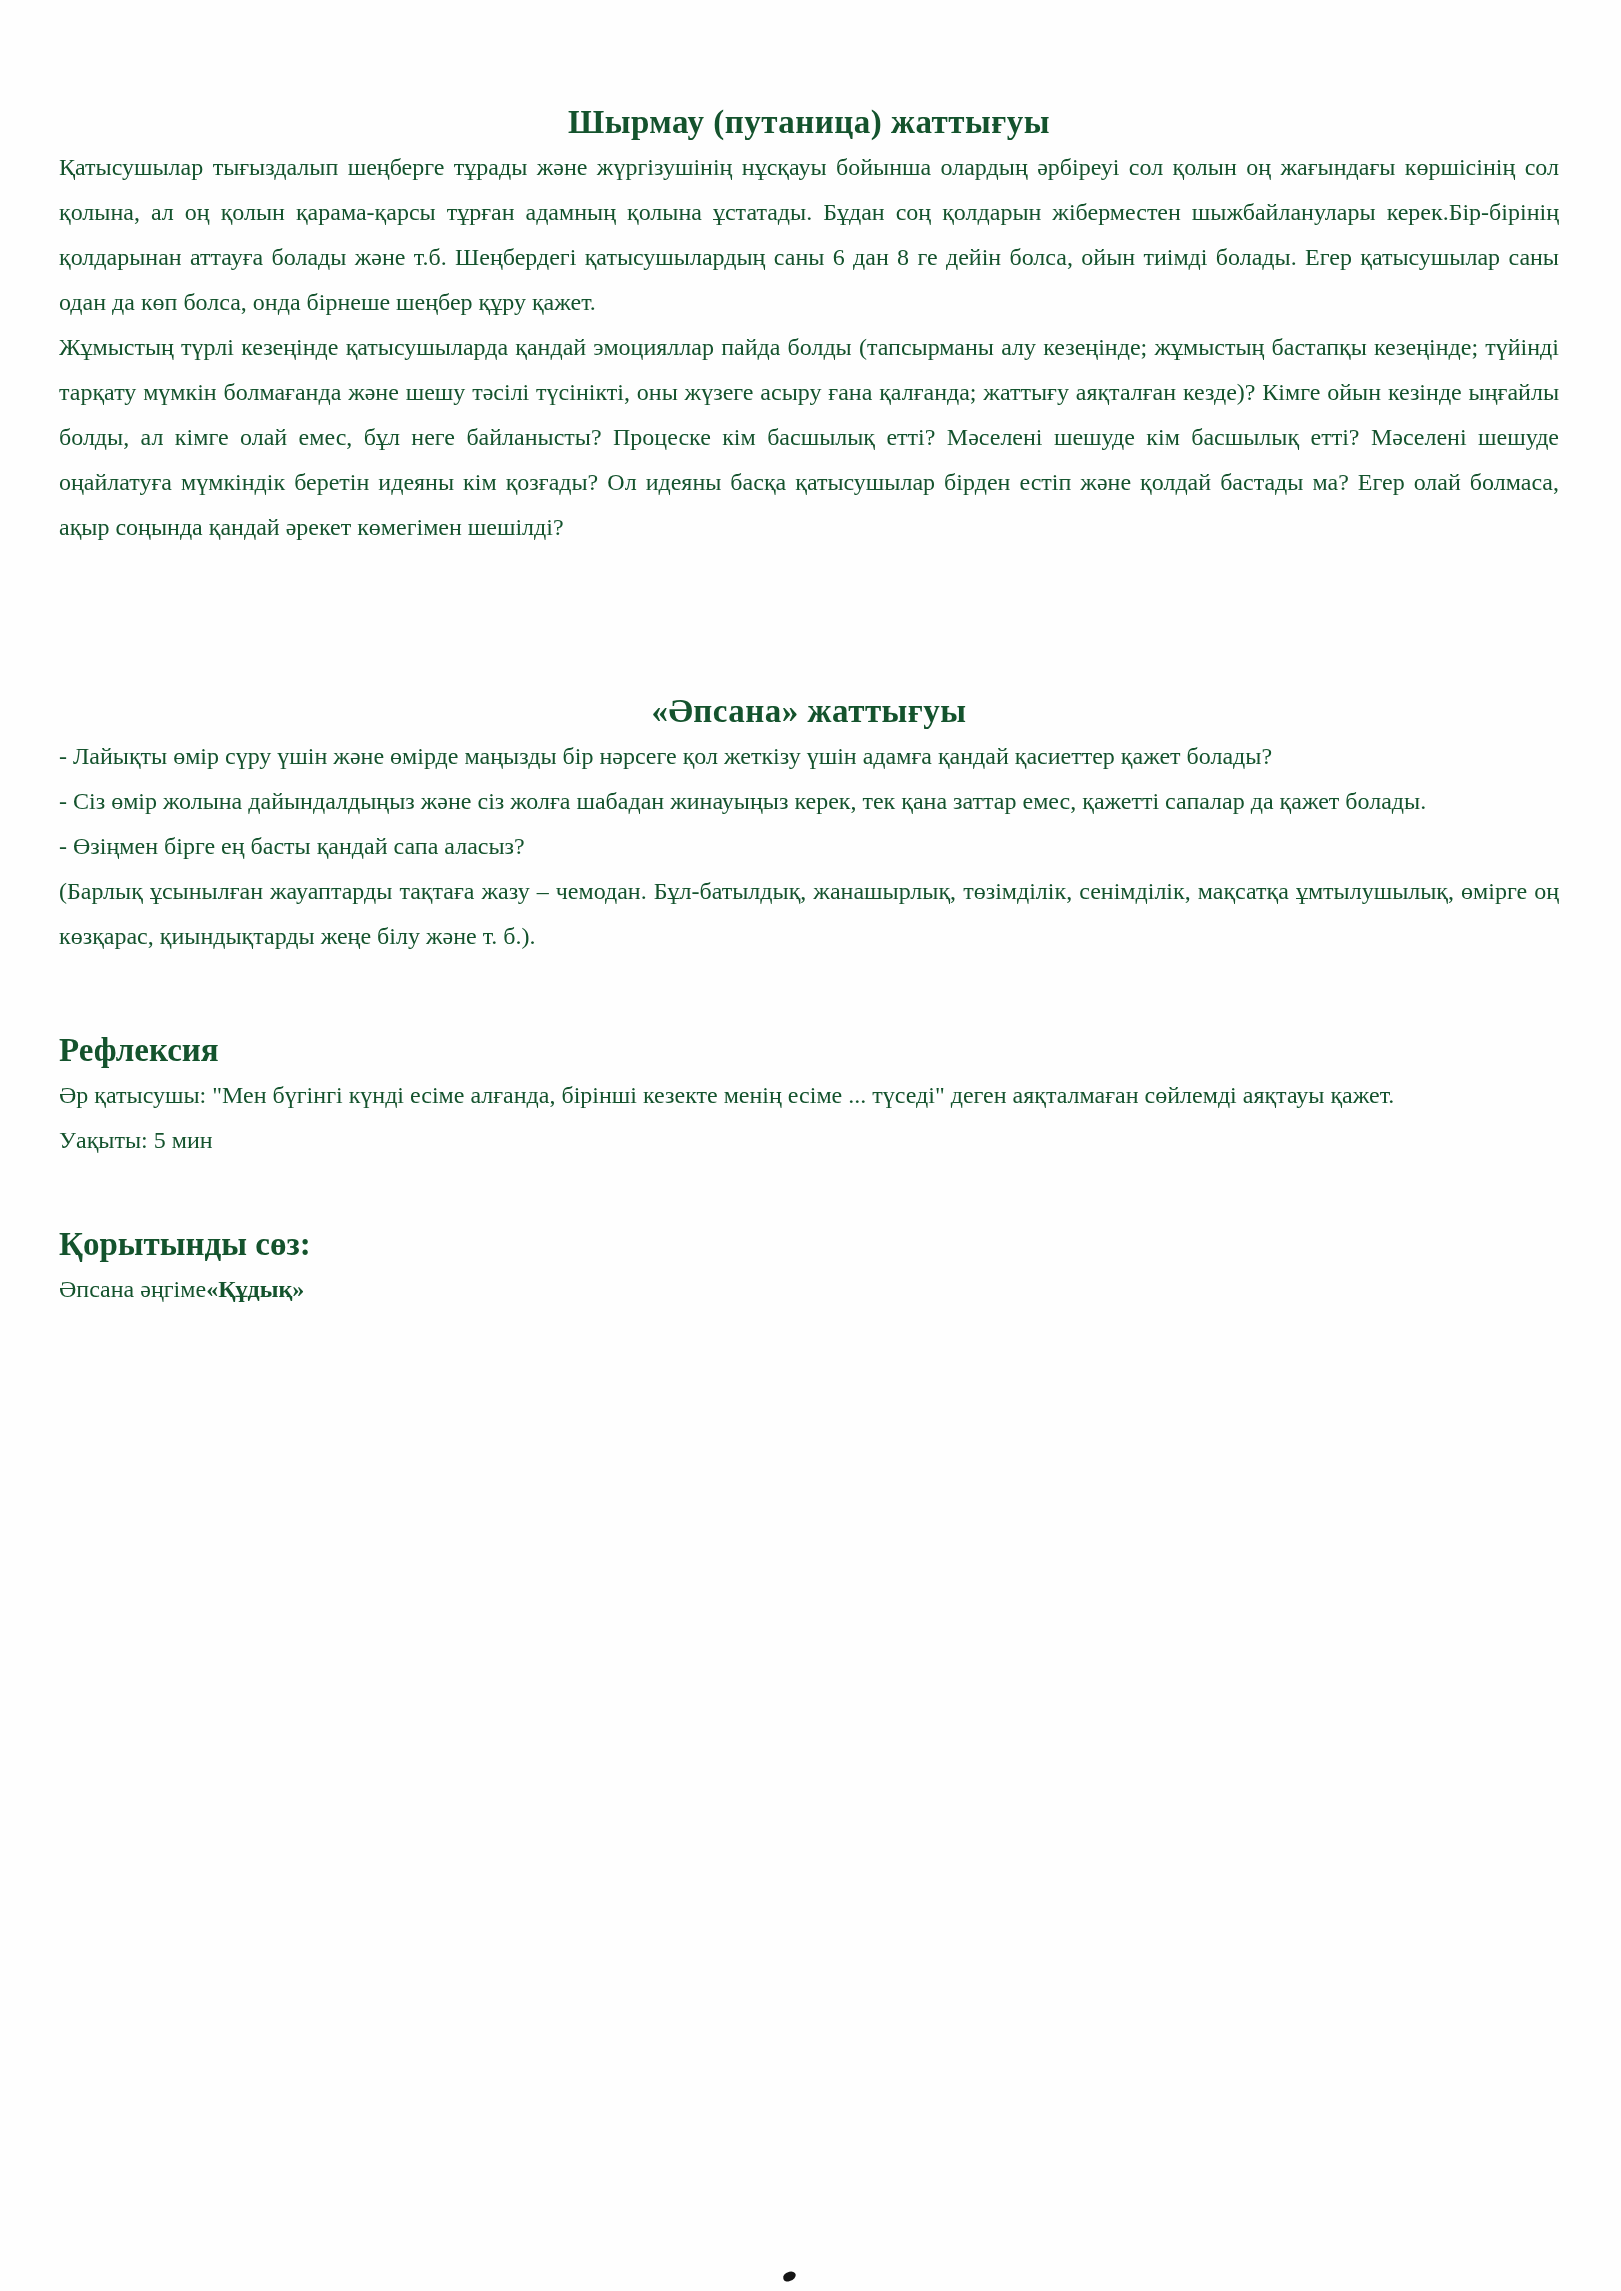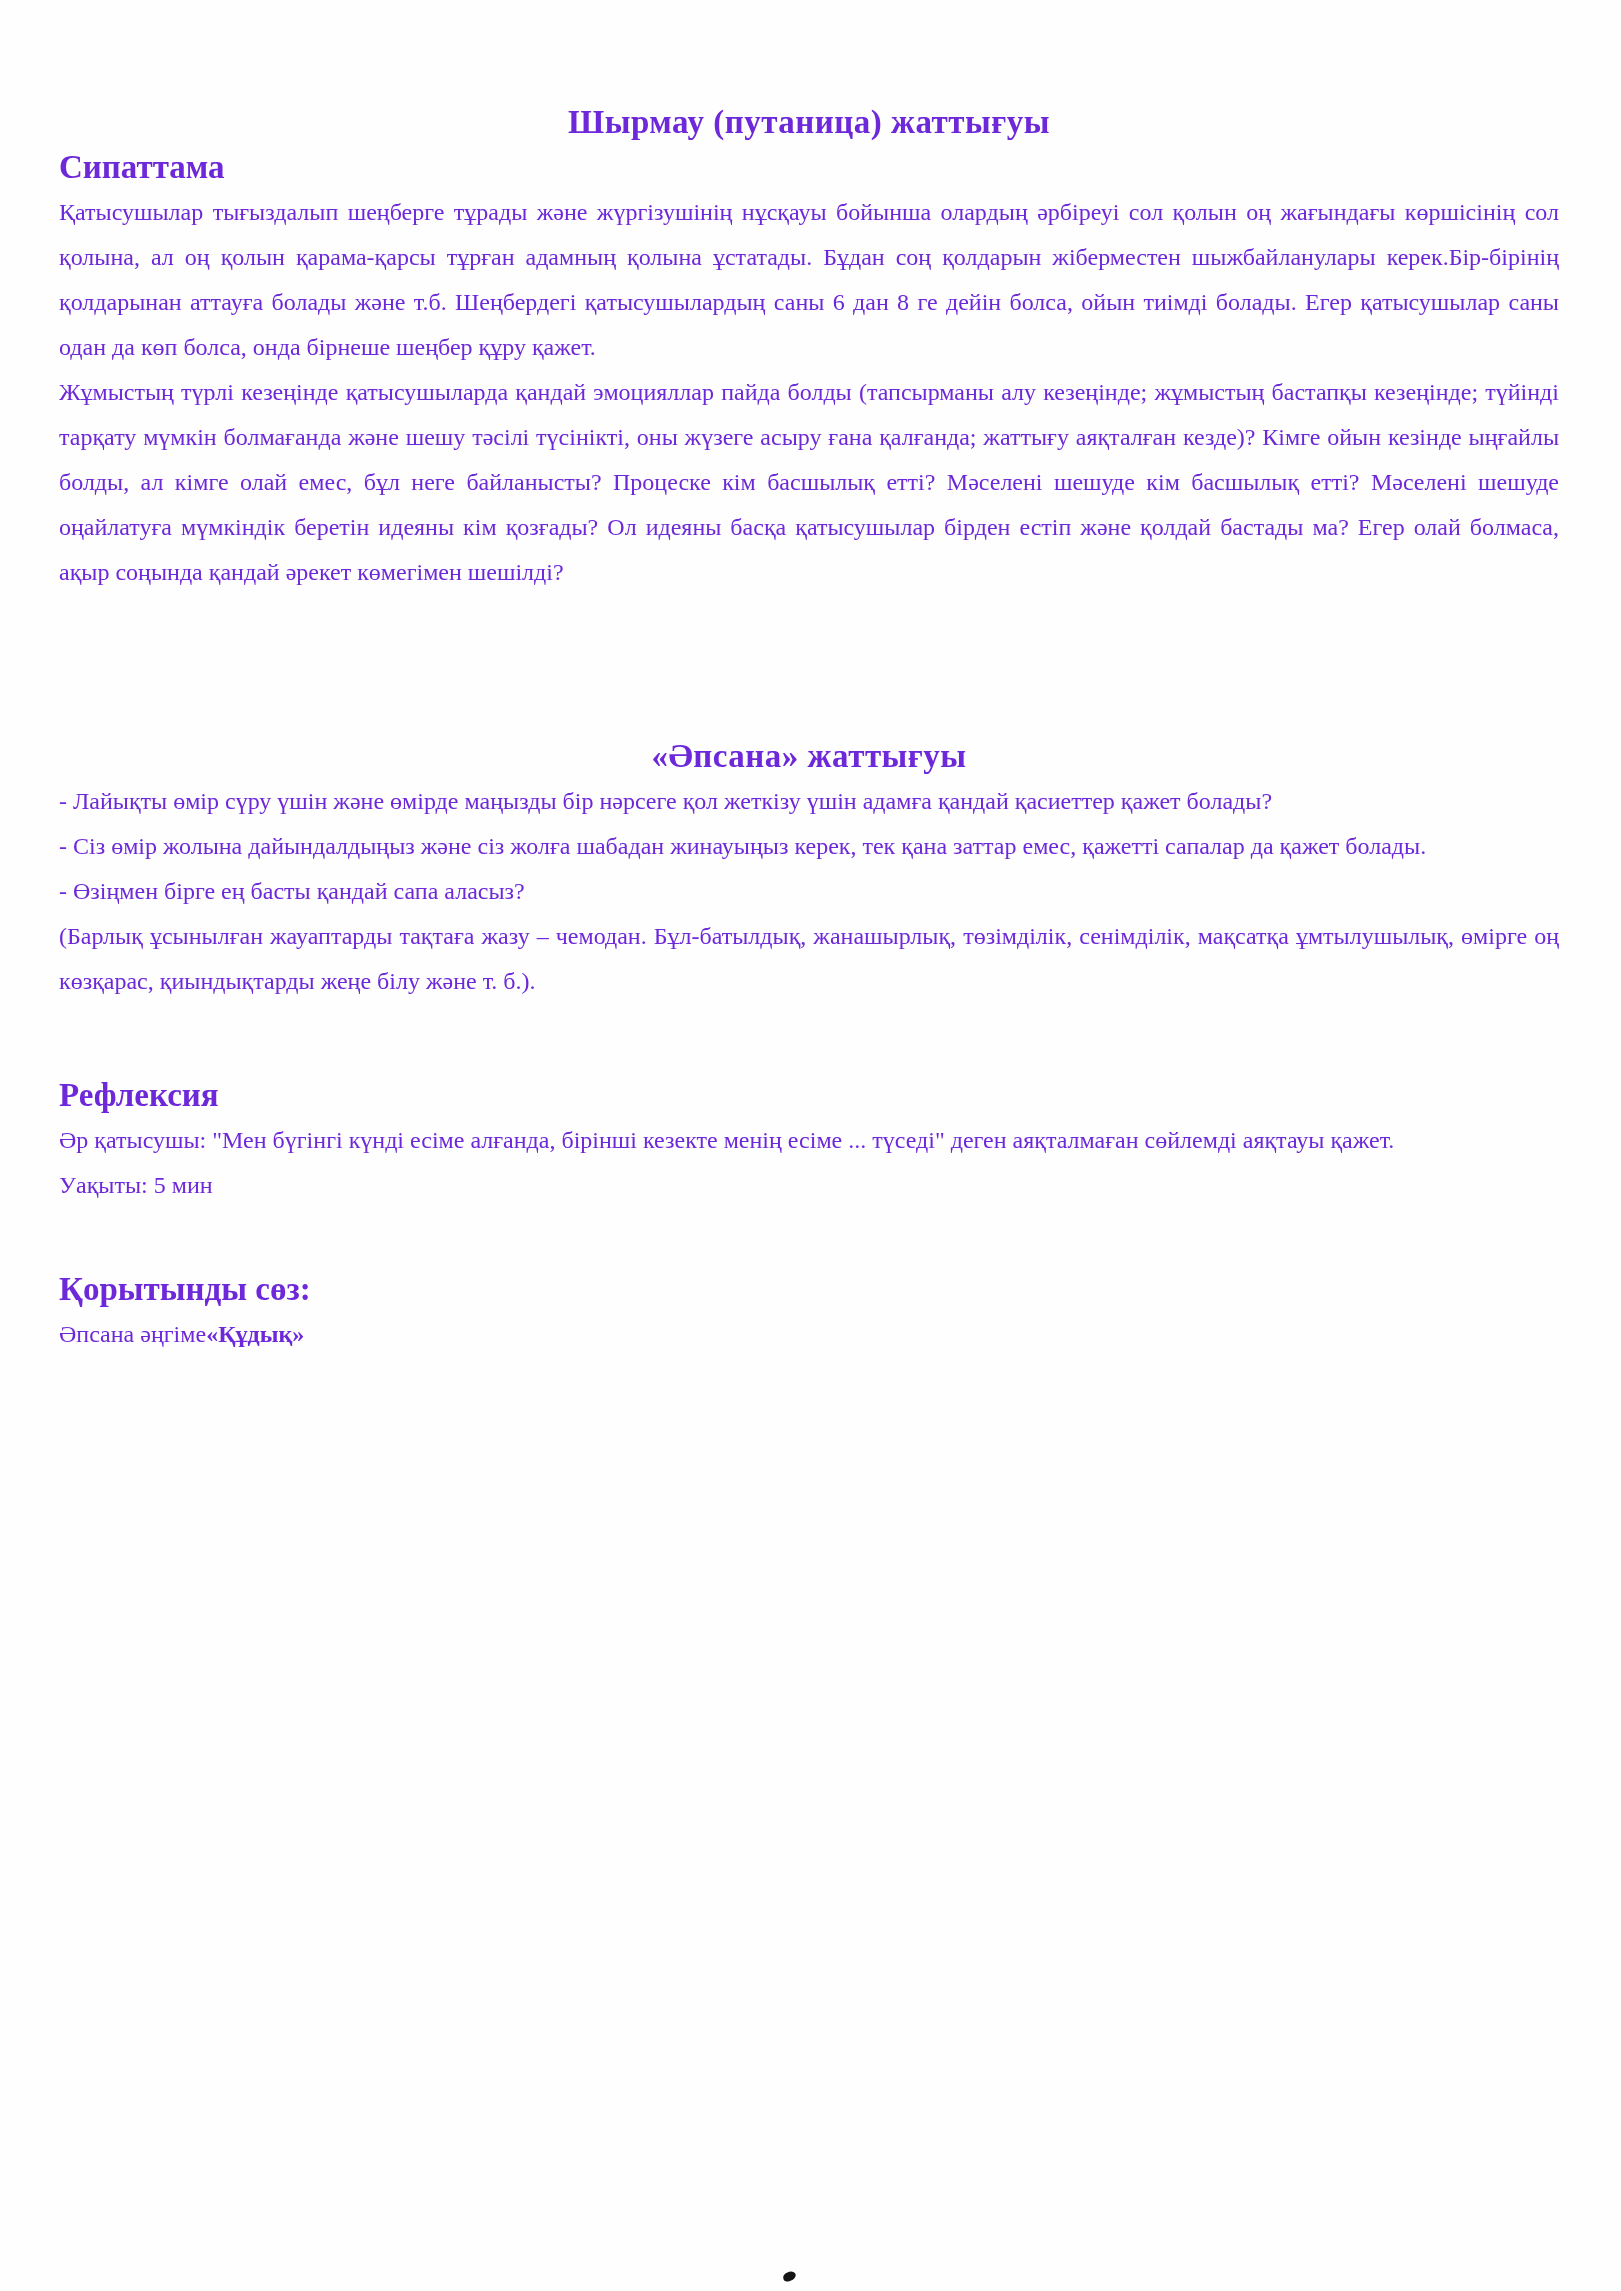--- a/index.html
+++ b/index.html
@@ -8,21 +8,21 @@
     background: #e8e8e8;
   }
   .page {
     position: relative;
     width: 1621px;
     height: 2292px;
     margin: 0 auto;
     background: #fefefe;
     overflow: hidden;
     font-family: "Liberation Serif", "DejaVu Serif", serif;
-    color: #6d28d9;
+    color: #14532d;
   }
   .content {
     position: absolute;
     top: 100px;
     left: 59px;
     width: 1500px;
   }
   .doc-title {
     text-align: center;
     font-weight: bold;
@@ -60,21 +60,20 @@
   }
 </style>
 </head>
 <body>
 
 <div class="page">
   <div class="content">
 
     <div class="doc-title">Шырмау (путаница) жаттығуы</div>
 
-    <div class="heading">Сипаттама</div>
 
     <p class="para">Қатысушылар тығыздалып шеңберге тұрады және жүргізушінің нұсқауы бойынша олардың әрбіреуі сол қолын оң жағындағы көршісінің сол қолына, ал оң қолын қарама-қарсы тұрған адамның қолына ұстатады. Бұдан соң қолдарын жіберместен шыжбайланулары керек.Бір-бірінің қолдарынан аттауға болады және т.б. Шеңбердегі қатысушылардың саны 6 дан 8 ге дейін болса, ойын тиімді болады. Егер қатысушылар саны одан да көп болса, онда бірнеше шеңбер құру қажет.</p>
 
 
     <p class="para">Жұмыстың түрлі кезеңінде қатысушыларда қандай эмоцияллар пайда болды (тапсырманы алу кезеңінде; жұмыстың бастапқы кезеңінде; түйінді тарқату мүмкін болмағанда және шешу тәсілі түсінікті, оны жүзеге асыру ғана қалғанда; жаттығу аяқталған кезде)? Кімге ойын кезінде ыңғайлы болды, ал кімге олай емес, бұл неге байланысты? Процеске кім басшылық етті? Мәселені шешуде кім басшылық етті? Мәселені шешуде оңайлатуға мүмкіндік беретін идеяны кім қозғады? Ол идеяны басқа қатысушылар бірден естіп және қолдай бастады ма? Егер олай болмаса, ақыр соңында қандай әрекет көмегімен шешілді?</p>
 
     <div class="doc-title gap-xl">«Әпсана» жаттығуы</div>
 
     <p class="para">- Лайықты өмір сүру үшін және өмірде маңызды бір нәрсеге қол жеткізу үшін адамға қандай қасиеттер қажет болады?</p>
 

